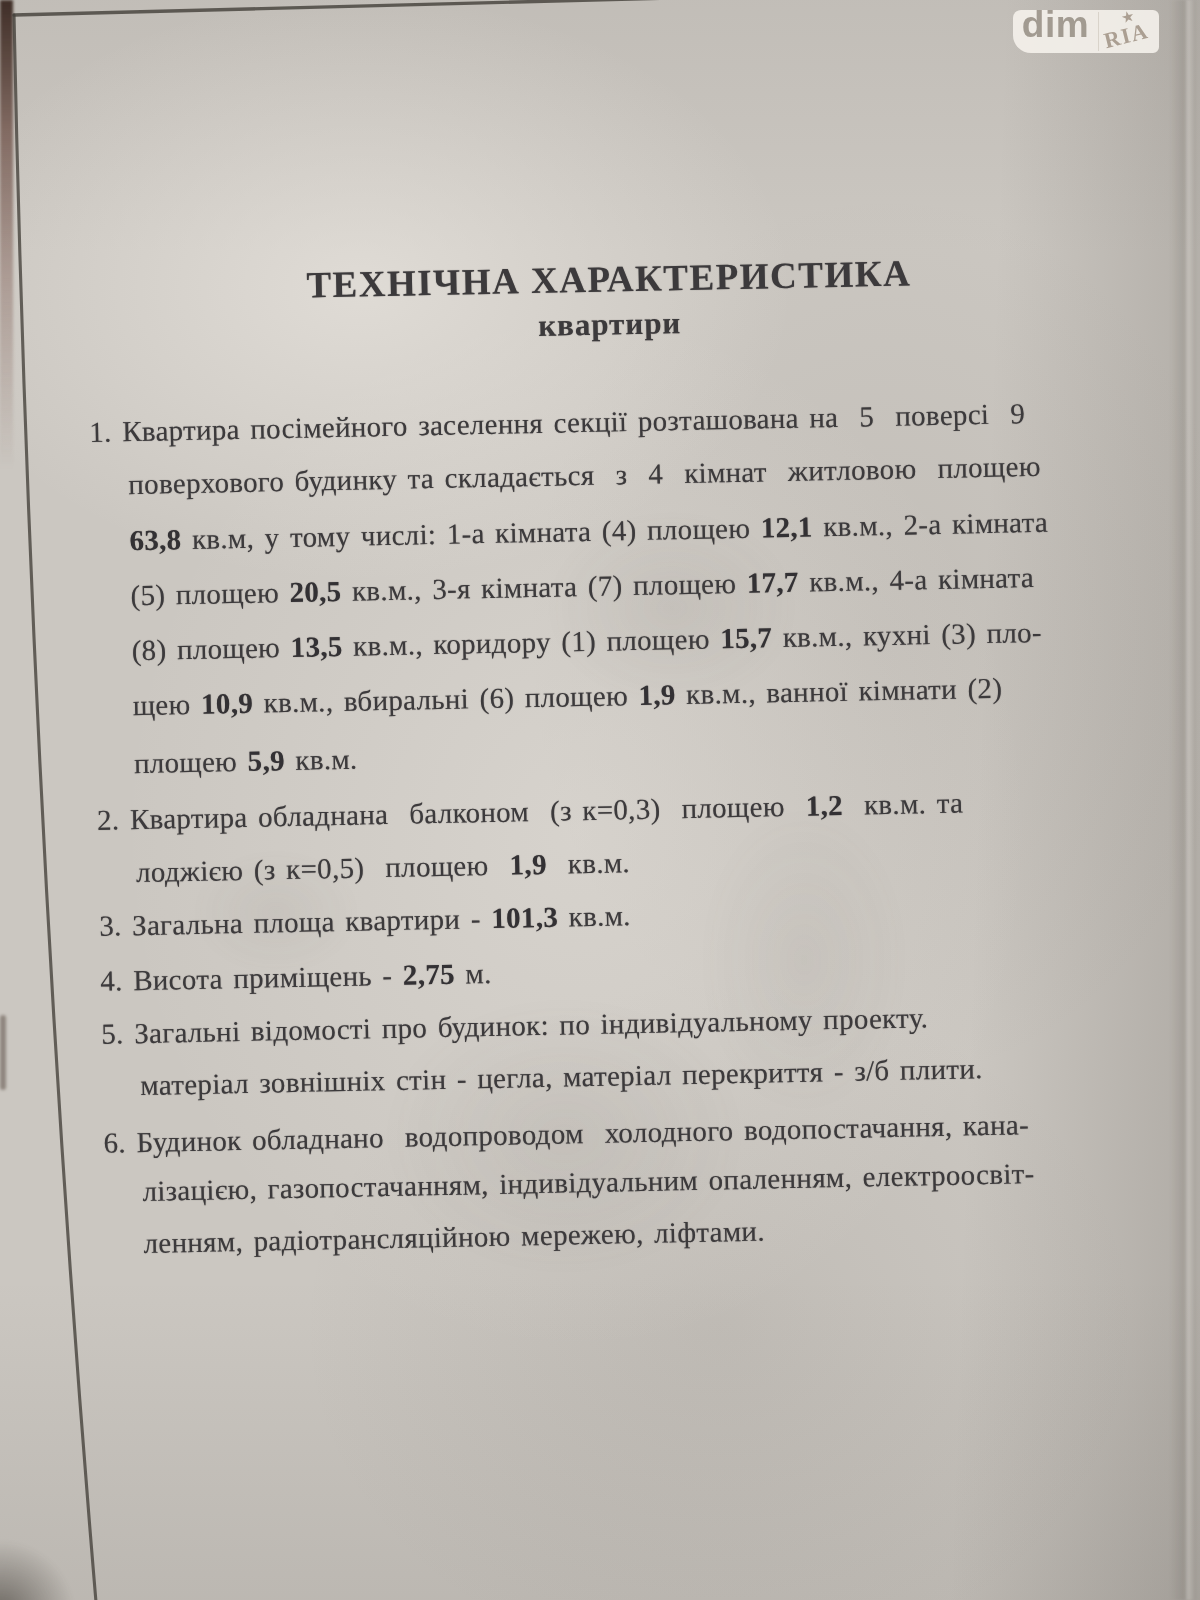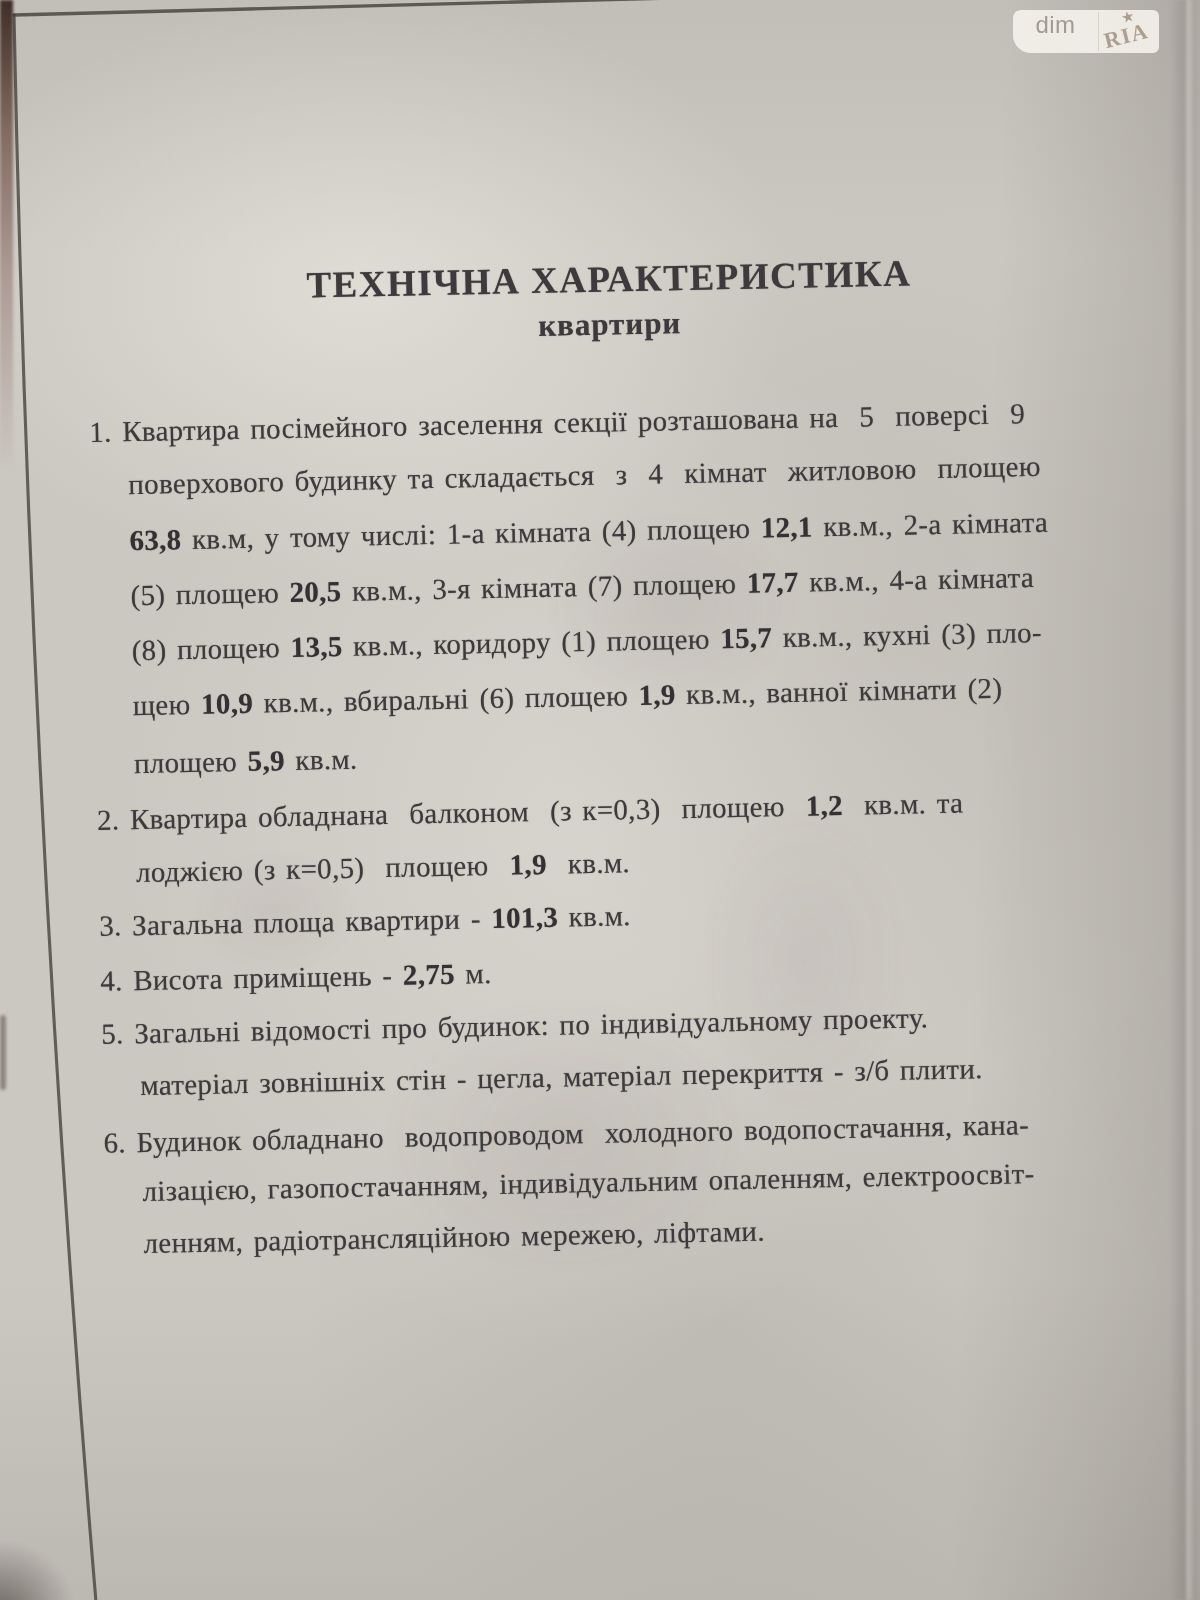--- a/index.html
+++ b/index.html
@@ -44,21 +44,21 @@
     font-weight:bold;font-size:31px;letter-spacing:1px;white-space:pre;}
   .line{position:absolute;left:0;font-size:29px;line-height:1;white-space:pre;
     letter-spacing:0.3px;word-spacing:3px;}
   .line.cont{left:38px;}
   .b{font-weight:bold;color:#333134;}
 
   .badge{position:absolute;left:1013px;top:10px;width:146px;height:43px;
     background:rgba(246,243,237,0.88);border-radius:8px 6px 6px 18px;
     display:flex;align-items:stretch;font-family:"Liberation Sans",sans-serif;}
   .badge-dim{flex:1;display:flex;align-items:center;justify-content:center;
-    color:#a29b91;font-size:24px;font-weight:400;letter-spacing:0.5px;padding-bottom:14px;}
+    color:#a29b91;font-size:37px;font-weight:700;letter-spacing:0.5px;padding-bottom:14px;}
   .badge-divider{width:1px;background:#d9d3ca;margin:2px 0;}
   .badge-ria{width:60px;position:relative;}
   .badge-ria .ria-text{position:absolute;left:5px;top:13px;transform:rotate(-14deg);
     font-family:"Liberation Serif",serif;font-weight:bold;font-size:22px;
     letter-spacing:1.5px;color:#ab9f92;}
   .badge-ria .star{position:absolute;left:22px;top:-2px;transform:rotate(-14deg);
     font-size:15px;color:#ab9f92;}
 </style>
 </head>
 <body>

